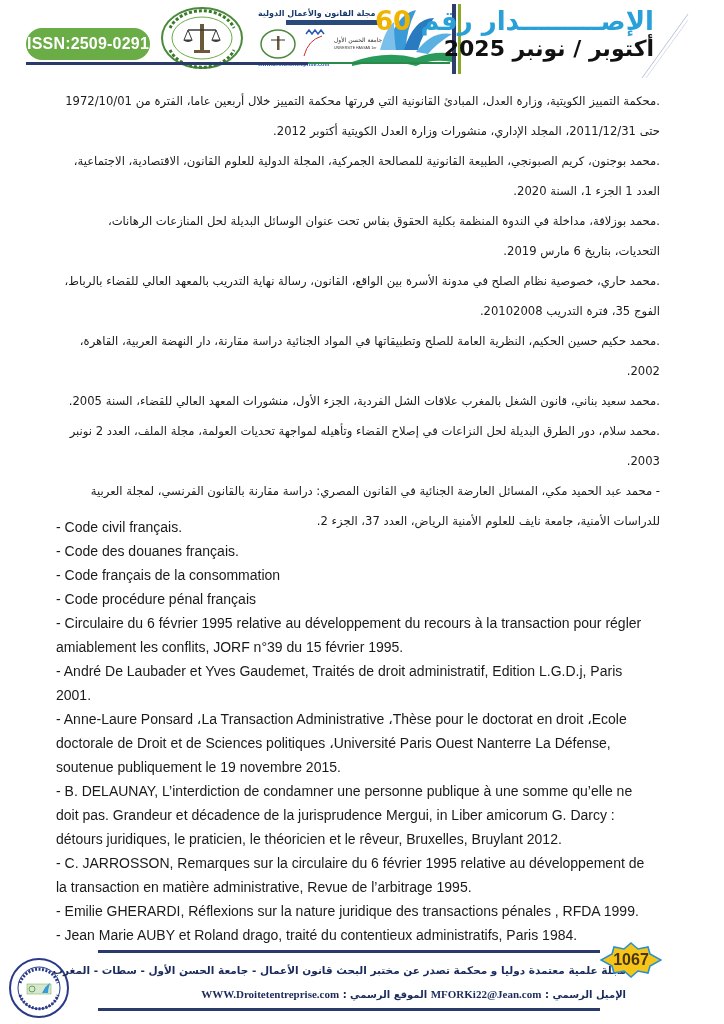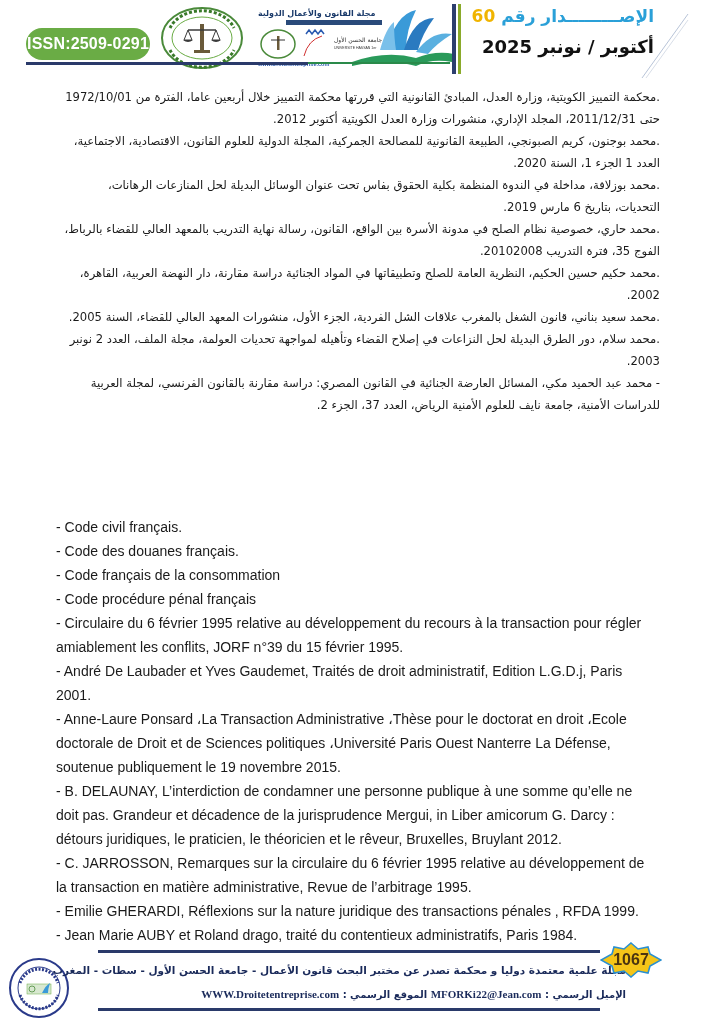--- a/index.html
+++ b/index.html
@@ -21,36 +21,36 @@
   .header-rule {
     position: absolute; left: 26px; top: 62px; width: 282px; height: 3px; background: #2a3a6a;
   }
   .header-rule2 {
     position: absolute; left: 308px; top: 62px; width: 142px; height: 2px; background: #2a8a4a;
   }
   .vbar1 { position: absolute; left: 452px; top: 4px; width: 4px; height: 70px; background: #2c3e6e; }
   .vbar2 { position: absolute; left: 458px; top: 4px; width: 3px; height: 70px; background: #8aaa2a; }
   .issue-line {
     position: absolute; right: 70px; top: 6px; direction: rtl;
-    font-family: "DejaVu Sans", sans-serif; font-weight: bold; font-size: 17px; color: #2aa0d8;
+    font-family: "DejaVu Sans", sans-serif; font-weight: bold; font-size: 26px; color: #2aa0d8;
     white-space: nowrap;
   }
   .issue-line .num { color: #f0b400; }
   .issue-date {
     position: absolute; right: 70px; top: 36px; direction: rtl;
-    font-family: "DejaVu Sans", sans-serif; font-weight: bold; font-size: 18px; color: #111;
+    font-family: "DejaVu Sans", sans-serif; font-weight: bold; font-size: 22px; color: #111;
     white-space: nowrap;
   }
   .diag { position: absolute; left: 640px; top: 10px; width: 50px; height: 70px; }
 
   
   .arabic-refs {
     position: absolute; left: 60px; top: 86px; width: 600px;
     direction: rtl; text-align: right;
-    font-family: "DejaVu Sans", sans-serif; font-size: 11.6px; line-height: 22px; color: #1a1a1a;
+    font-family: "DejaVu Sans", sans-serif; font-size: 11.6px; line-height: 30px; color: #1a1a1a;
   }
   .arabic-refs p { margin: 0; }
 
   .french-refs {
     position: absolute; left: 56px; top: 515px; width: 600px;
     direction: ltr; text-align: left;
     font-family: "Liberation Sans", sans-serif; font-size: 14px; line-height: 24px; color: #1a1a1a;
   }
   .french-refs p { margin: 0; }
 

